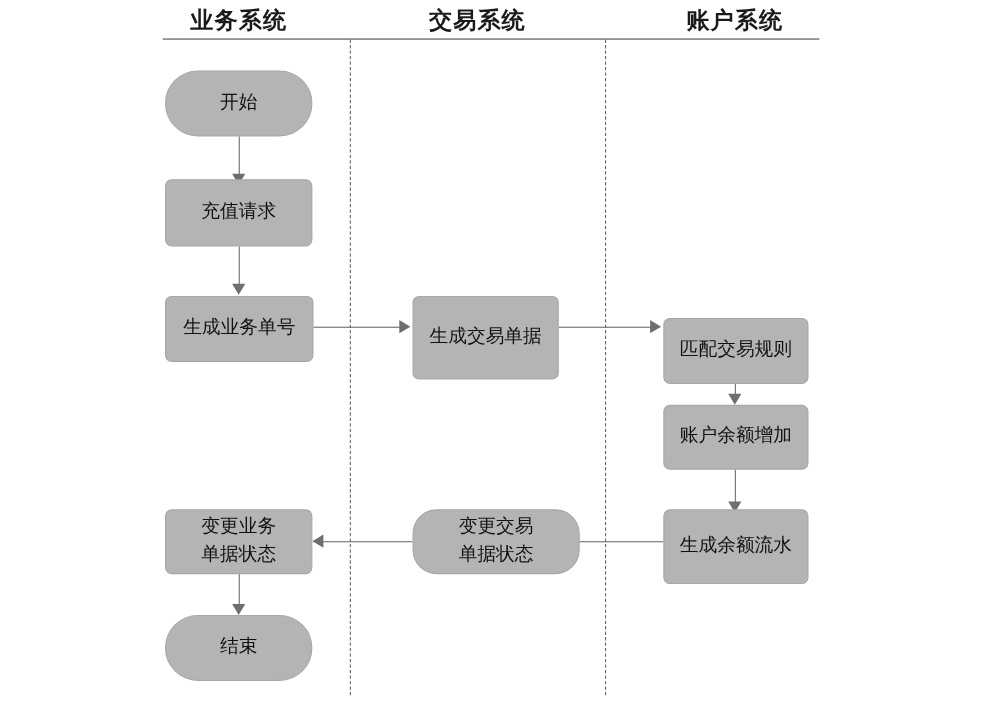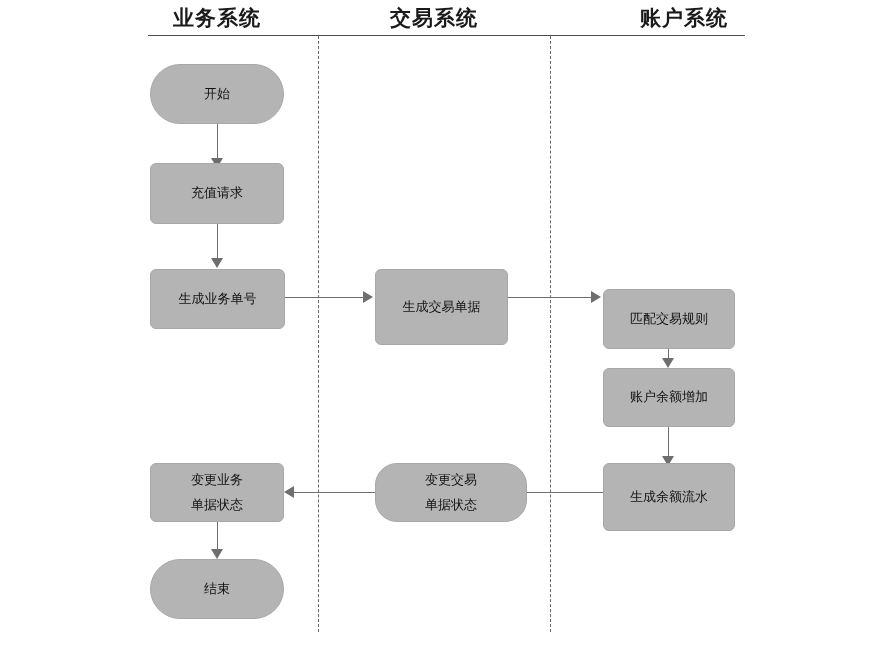--- a/index.html
+++ b/index.html
@@ -42,21 +42,21 @@
     height: 596px;
     border-left: 1.4px dashed #666666;
   }
   
   .node {
     position: absolute;
     background: #b4b4b4;
     border: 1px solid #a8a8a8;
     border-radius: 6px;
     color: #111111;
-    font-size: 13px;
+    font-size: 17px;
     line-height: 25px;
     display: flex;
     align-items: center;
     justify-content: center;
     text-align: center;
     box-sizing: border-box;
     white-space: pre-line;
   }
   .node.terminator {
     border-radius: 999px;
@@ -93,21 +93,21 @@
     border-right: 10px solid #6e6e6e;
   }
 </style>
 </head>
 <body>
 
 <div id="canvas">
 
   <div class="lane-title" style="left:217px;">业务系统</div>
   <div class="lane-title" style="left:434px;">交易系统</div>
-  <div class="lane-title" style="left:668px;margin-left:16px;">账户系统</div>
+  <div class="lane-title" style="left:668px;">账户系统</div>
 
   <div class="header-rule"></div>
   <div class="lane-divider" style="left:318px;"></div>
   <div class="lane-divider" style="left:550px;"></div>
 
   <div class="conn-v" style="left:217px; top:124px; height:36px;"></div>
   <div class="arrow-down" style="left:211px; top:158px;"></div>
 
   <div class="conn-v" style="left:217px; top:224px; height:36px;"></div>
   <div class="arrow-down" style="left:211px; top:258px;"></div>

